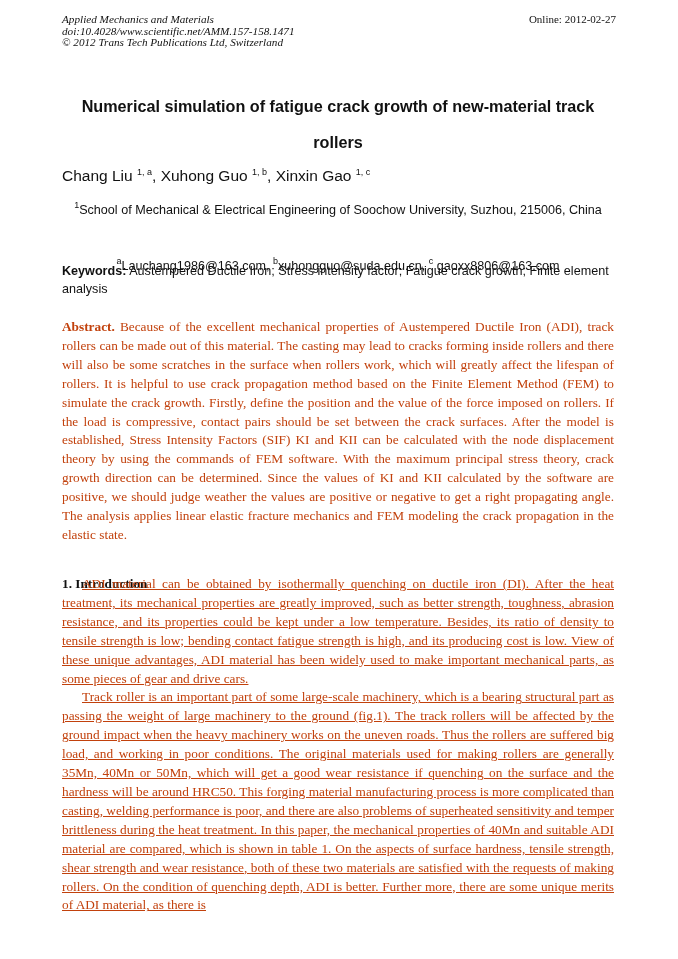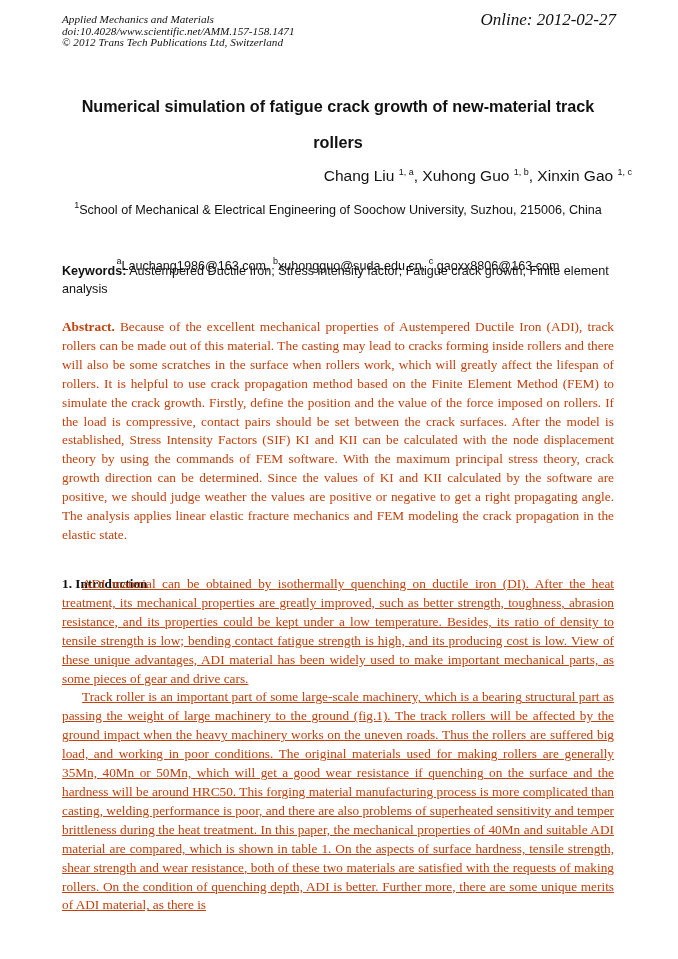--- a/index.html
+++ b/index.html
@@ -1,22 +1,22 @@
 <!DOCTYPE html>
 <html><head>
 <meta charset="utf-8">
 <style>
   html, body { margin: 0; padding: 0; background: #ffffff; }
   body { width: 678px; height: 959px; position: relative; overflow: hidden; color: #111; }
   .page { position: absolute; left: 0; top: 0; width: 678px; height: 959px; background: #fff; }
   .hdr-left { position: absolute; left: 62px; top: 14px; font-family: "Liberation Serif", serif; font-style: italic; font-size: 11.2px; line-height: 11.6px; color: #111; }
   .hdr-left div { white-space: nowrap; }
-  .hdr-right { position: absolute; right: 62px; top: 14px; font-family: "Liberation Serif", serif; font-style: italic; font-size: 17px; line-height: 11.6px; }
+  .hdr-right { position: absolute; right: 62px; top: 14px; font-family: "Liberation Serif", serif; font-size: 11px; line-height: 11.6px; }
   .title { position: absolute; left: 62px; width: 552px; top: 88px; text-align: center; font-family: "Liberation Sans", sans-serif; font-weight: bold; font-size: 16.2px; line-height: 36px; color: #111; }
-  .authors { position: absolute; left: 80px; width: 552px; top: 166px; text-align: right; font-family: "Liberation Sans", sans-serif; font-size: 15.5px; line-height: 20px; }
+  .authors { position: absolute; left: 62px; width: 552px; top: 166px; text-align: left; font-family: "Liberation Sans", sans-serif; font-size: 15.5px; line-height: 20px; }
   .authors sup, .affil sup, .emails sup { font-size: 9px; vertical-align: 6px; line-height: 0; }
   .affil { position: absolute; left: 62px; width: 552px; top: 201px; text-align: center; font-family: "Liberation Sans", sans-serif; font-size: 12.6px; line-height: 18px; white-space: nowrap; }
   .emails { position: absolute; left: 62px; width: 552px; top: 226px; text-align: center; font-family: "Liberation Sans", sans-serif; font-size: 12.6px; line-height: 18px; white-space: nowrap; margin-top: 31px; }
   .keywords { position: absolute; left: 62px; width: 552px; top: 262px; font-family: "Liberation Sans", sans-serif; font-size: 12.6px; line-height: 18px; text-align: left; }
   .keywords b { font-weight: bold; }
   .body-text { position: absolute; left: 62px; width: 552px; font-family: "Liberation Serif", serif; font-size: 13.3px; line-height: 18.9px; text-align: justify; color: #c2410c; }
   .abstract { top: 318px; }
   .abstract b { font-weight: bold; }
   .section-head { position: absolute; left: 62px; top: 551px; font-family: "Liberation Serif", serif; font-weight: bold; font-size: 13.3px; line-height: 18px; margin-top: 24px; }
   .intro { top: 575px; }

